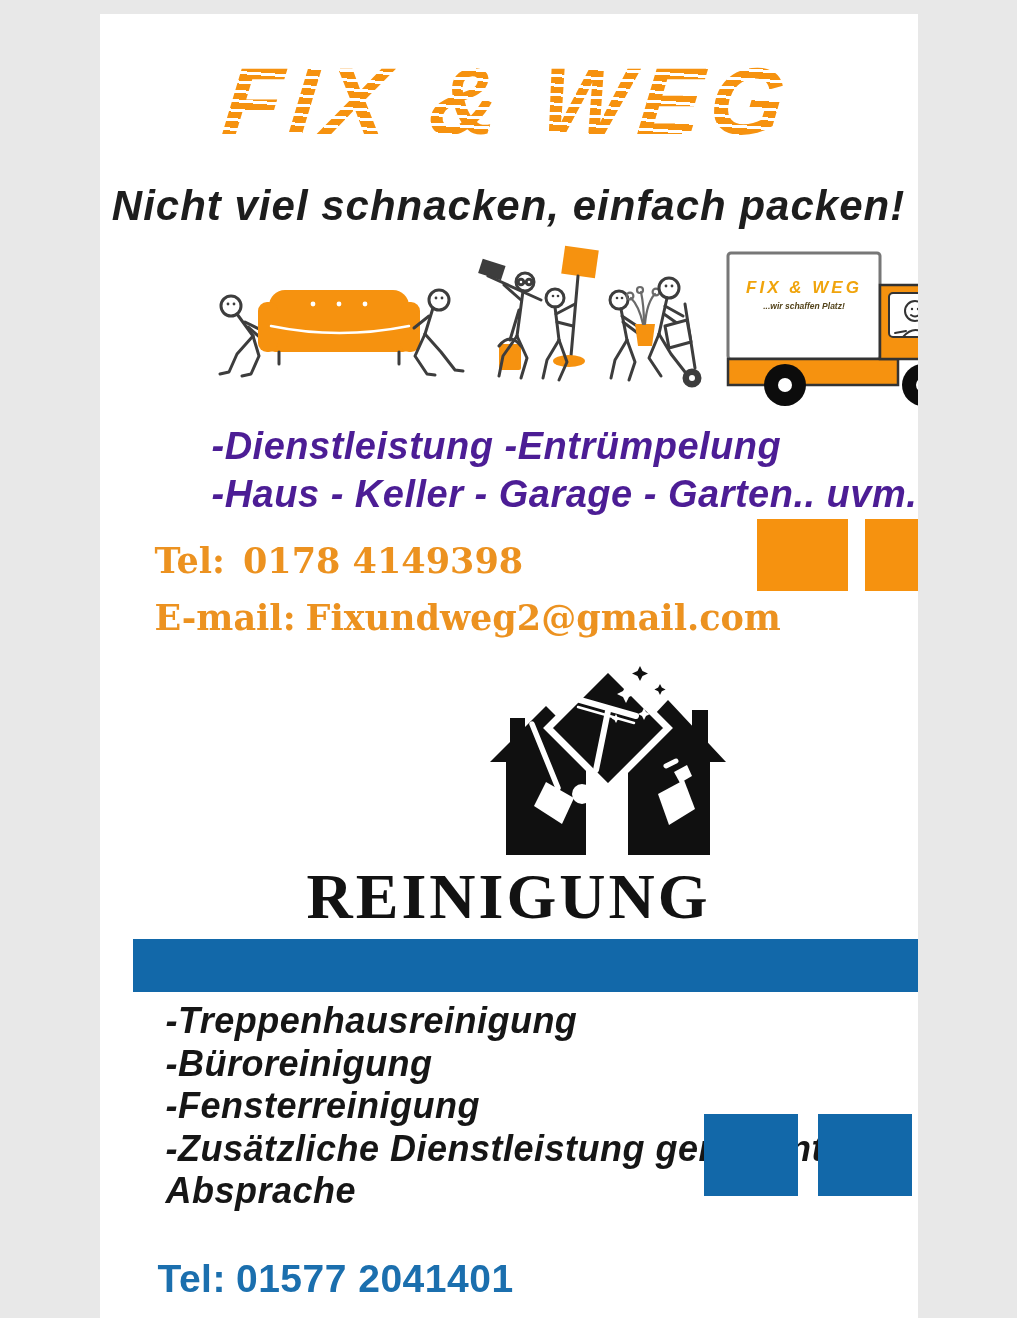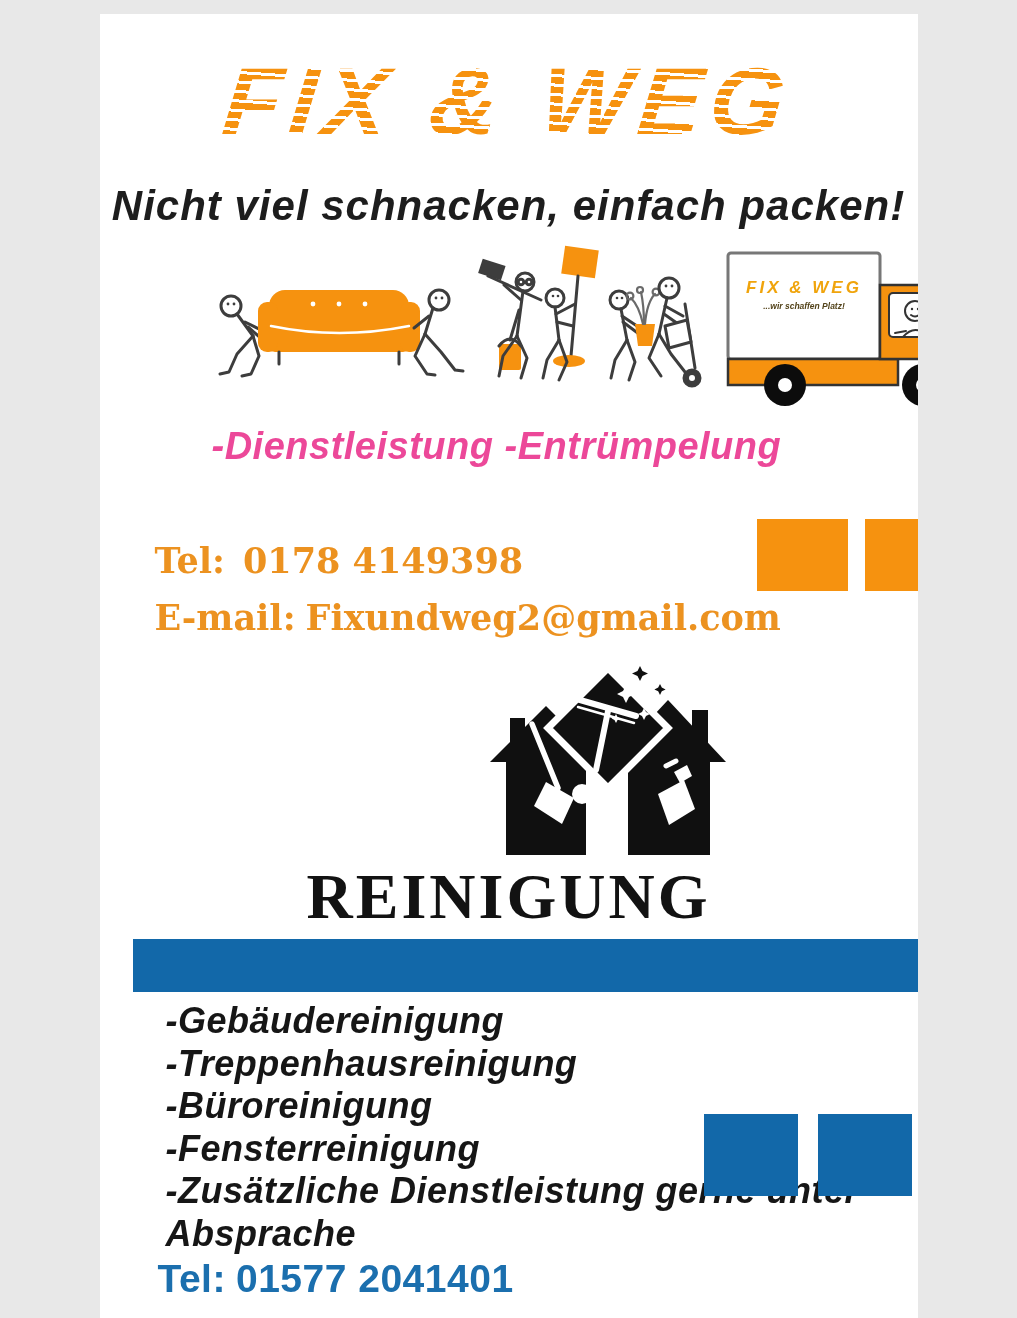--- a/index.html
+++ b/index.html
@@ -39,21 +39,21 @@
     font-size:42px;color:#1d1d1d;
     letter-spacing:1px;
   }
   
   .scene{position:absolute;left:103px;top:226px;width:500px;height:175px;}
   .truck{position:absolute;left:625px;top:235px;width:267px;height:163px;}
   
   .services{
     position:absolute;left:112px;top:408px;
     font-weight:bold;font-style:italic;
-    font-size:38px;color:#ec4899;line-height:48px;
+    font-size:38px;color:#4c1d95;line-height:48px;
     letter-spacing:0.5px;
   }
   
   .contact-orange{
     position:absolute;left:55px;top:518px;
     font-family:"DejaVu Serif","Liberation Serif",serif;
     font-weight:bold;color:#EC9220;
     font-size:35px;line-height:57px;
   }
   .contact-orange .num{margin-left:18px;}
@@ -203,20 +203,21 @@
       <path d="M170,84 L181,82"></path>
     </g>
     <circle cx="60" cy="136" r="21" fill="#0c0c0c"></circle>
     <circle cx="60" cy="136" r="7" fill="#fff"></circle>
     <circle cx="198" cy="136" r="21" fill="#0c0c0c"></circle>
     <circle cx="198" cy="136" r="7" fill="#fff"></circle>
   </svg>
 
   <div class="services">
     <div>-Dienstleistung -Entrümpelung</div>
+    <div>-Haus - Keller - Garage - Garten.. uvm.</div>
   </div>
 
   <div class="contact-orange">
     <div><span>Tel:</span><span class="num">0178 4149398</span></div>
     <div><span>E-mail:</span><span class="mail">Fixundweg2@gmail.com</span></div>
   </div>
 
   <div class="orange-squares">
     <div class="sq"></div>
     <div class="sq"></div>
@@ -256,21 +257,20 @@
     <path d="M170,128 L196,114 L207,143 L181,159 Z" fill="#ffffff"></path>
     <path d="M186,106 L199,99 L204,110 L192,117 Z" fill="#ffffff"></path>
     <path d="M178,100 L188,95" stroke="#ffffff" stroke-width="5" stroke-linecap="round"></path>
   </svg>
 
   <div class="clean-title">REINIGUNG</div>
 
   <div class="blue-bar"></div>
 
   <div class="clean-list">
-    <div>-Gebäudereinigung</div>
     <div>-Treppenhausreinigung</div>
     <div>-Büroreinigung</div>
     <div>-Fensterreinigung</div>
     <div>-Zusätzliche Dienstleistung gerne unter Absprache</div>
   </div>
 
   <div class="blue-squares">
     <div class="sq"></div>
     <div class="sq"></div>
     <div class="sq"></div>

